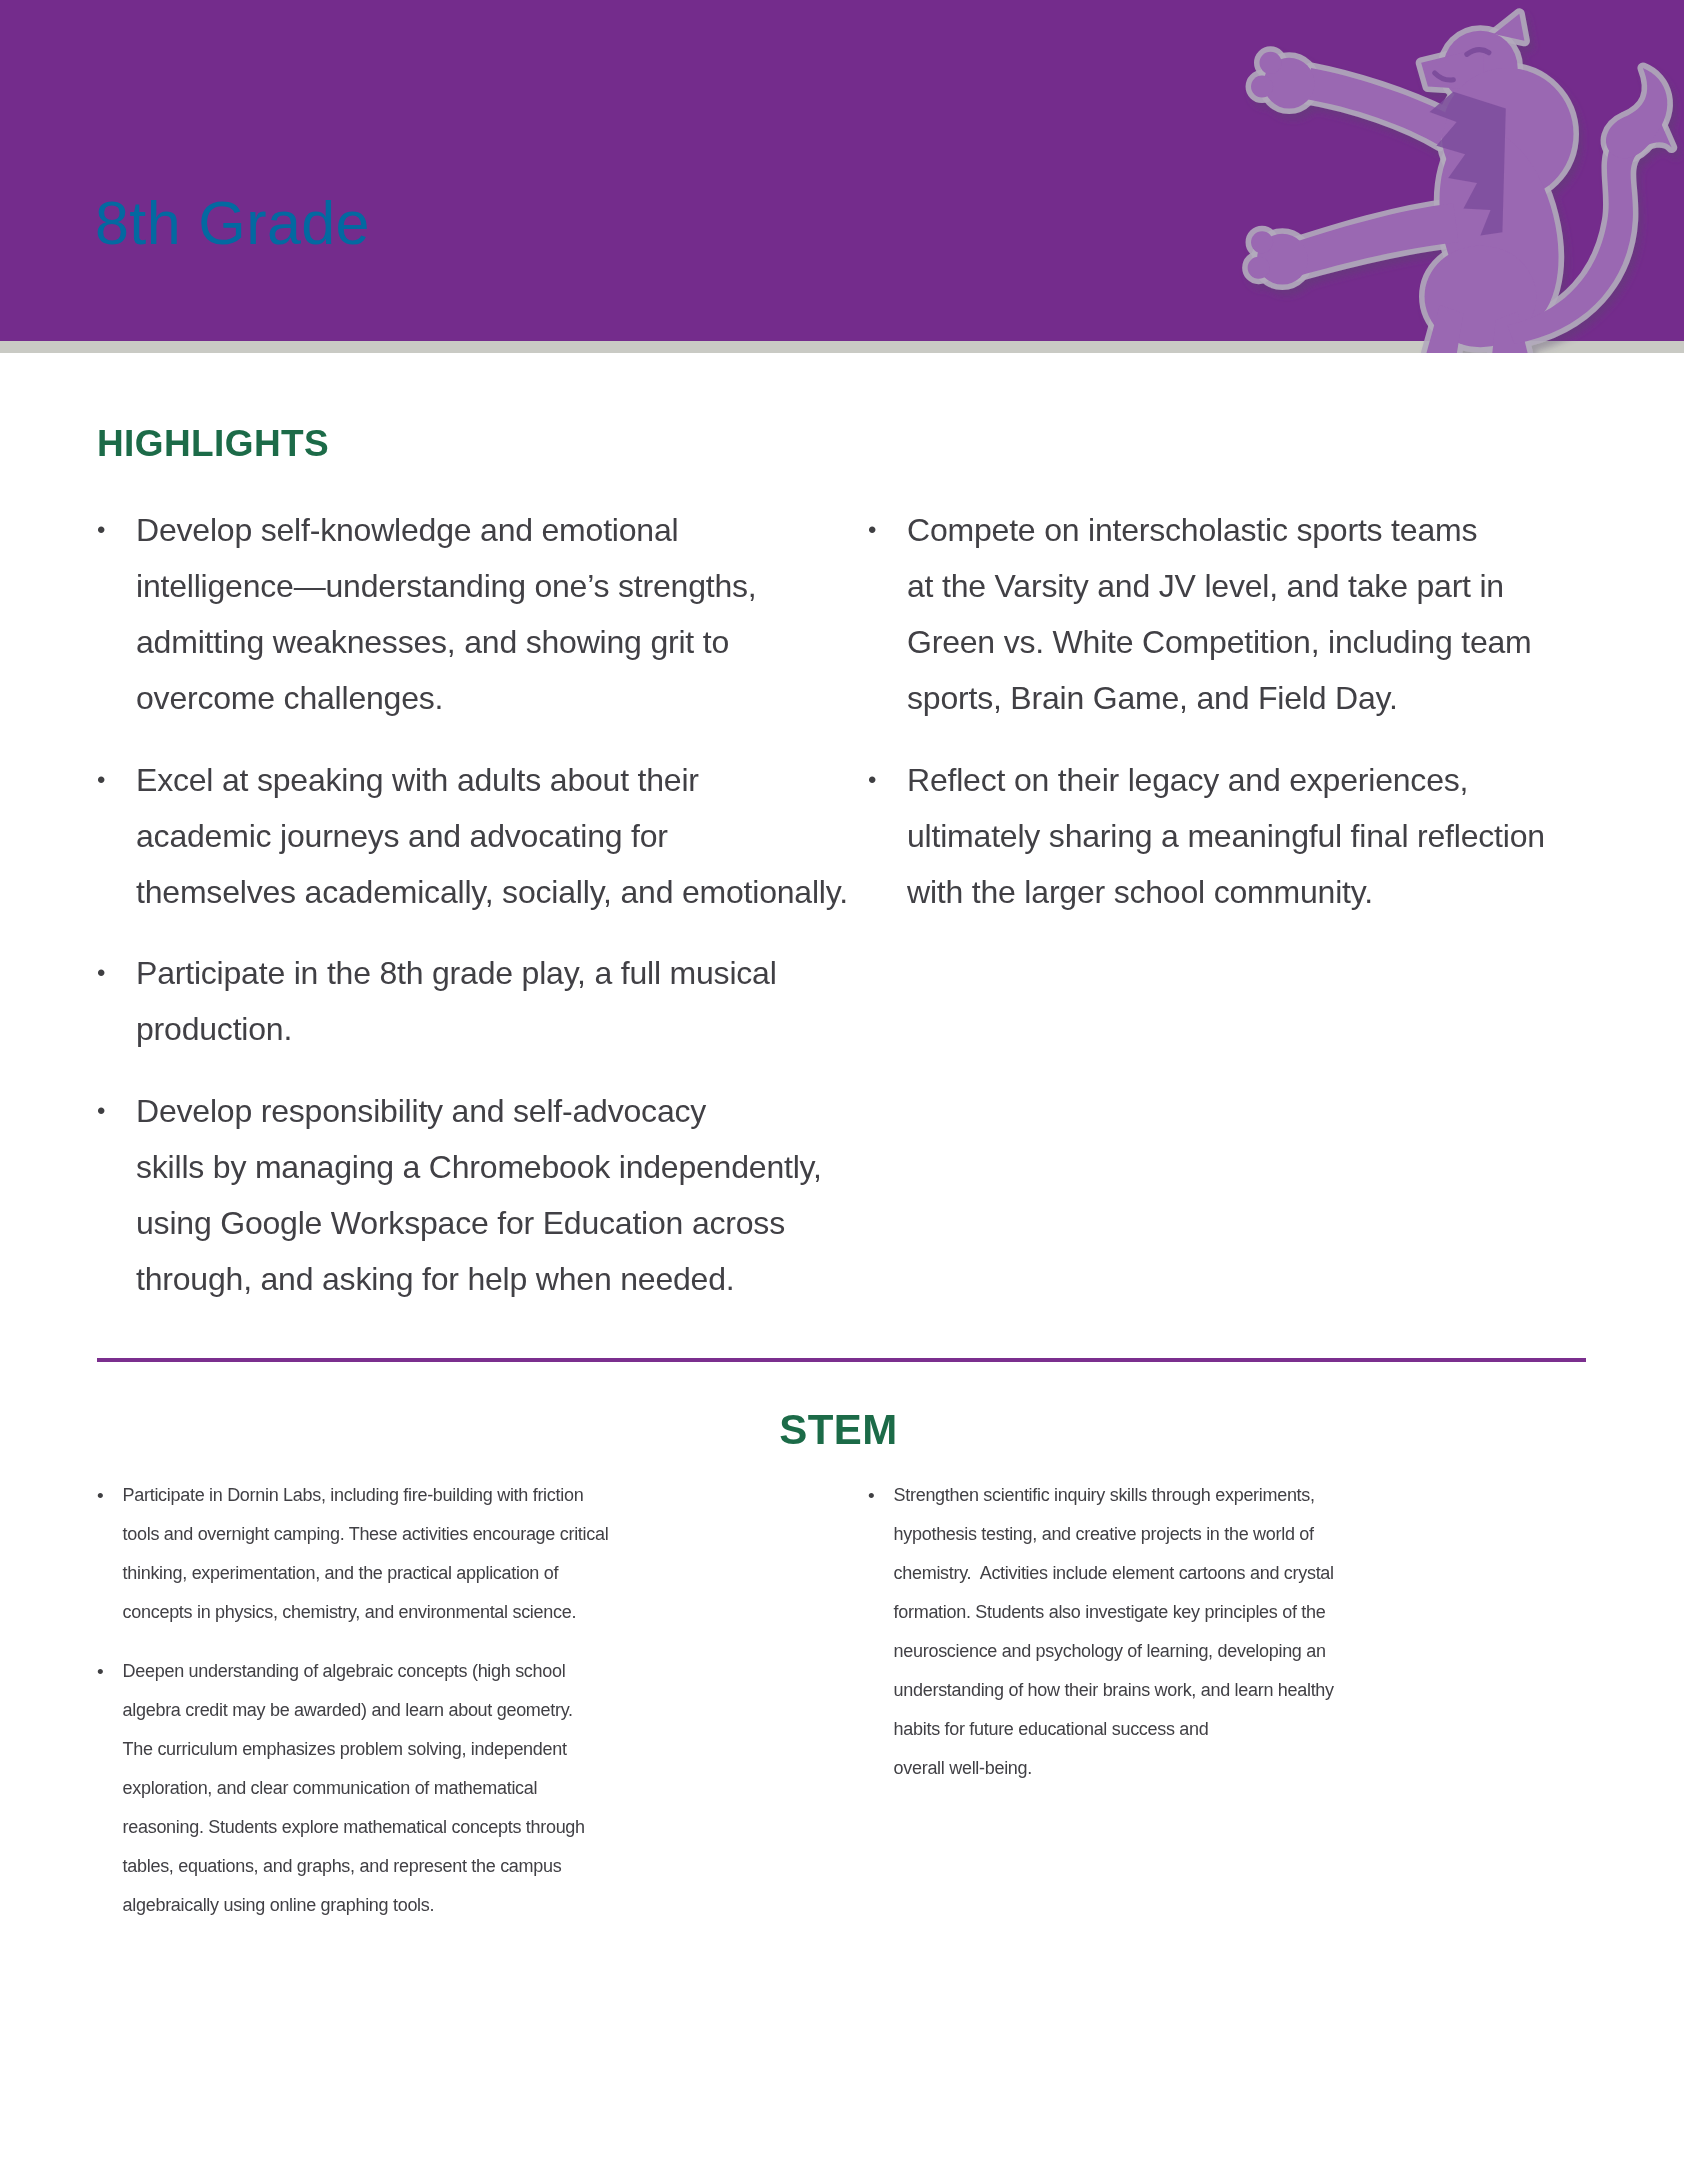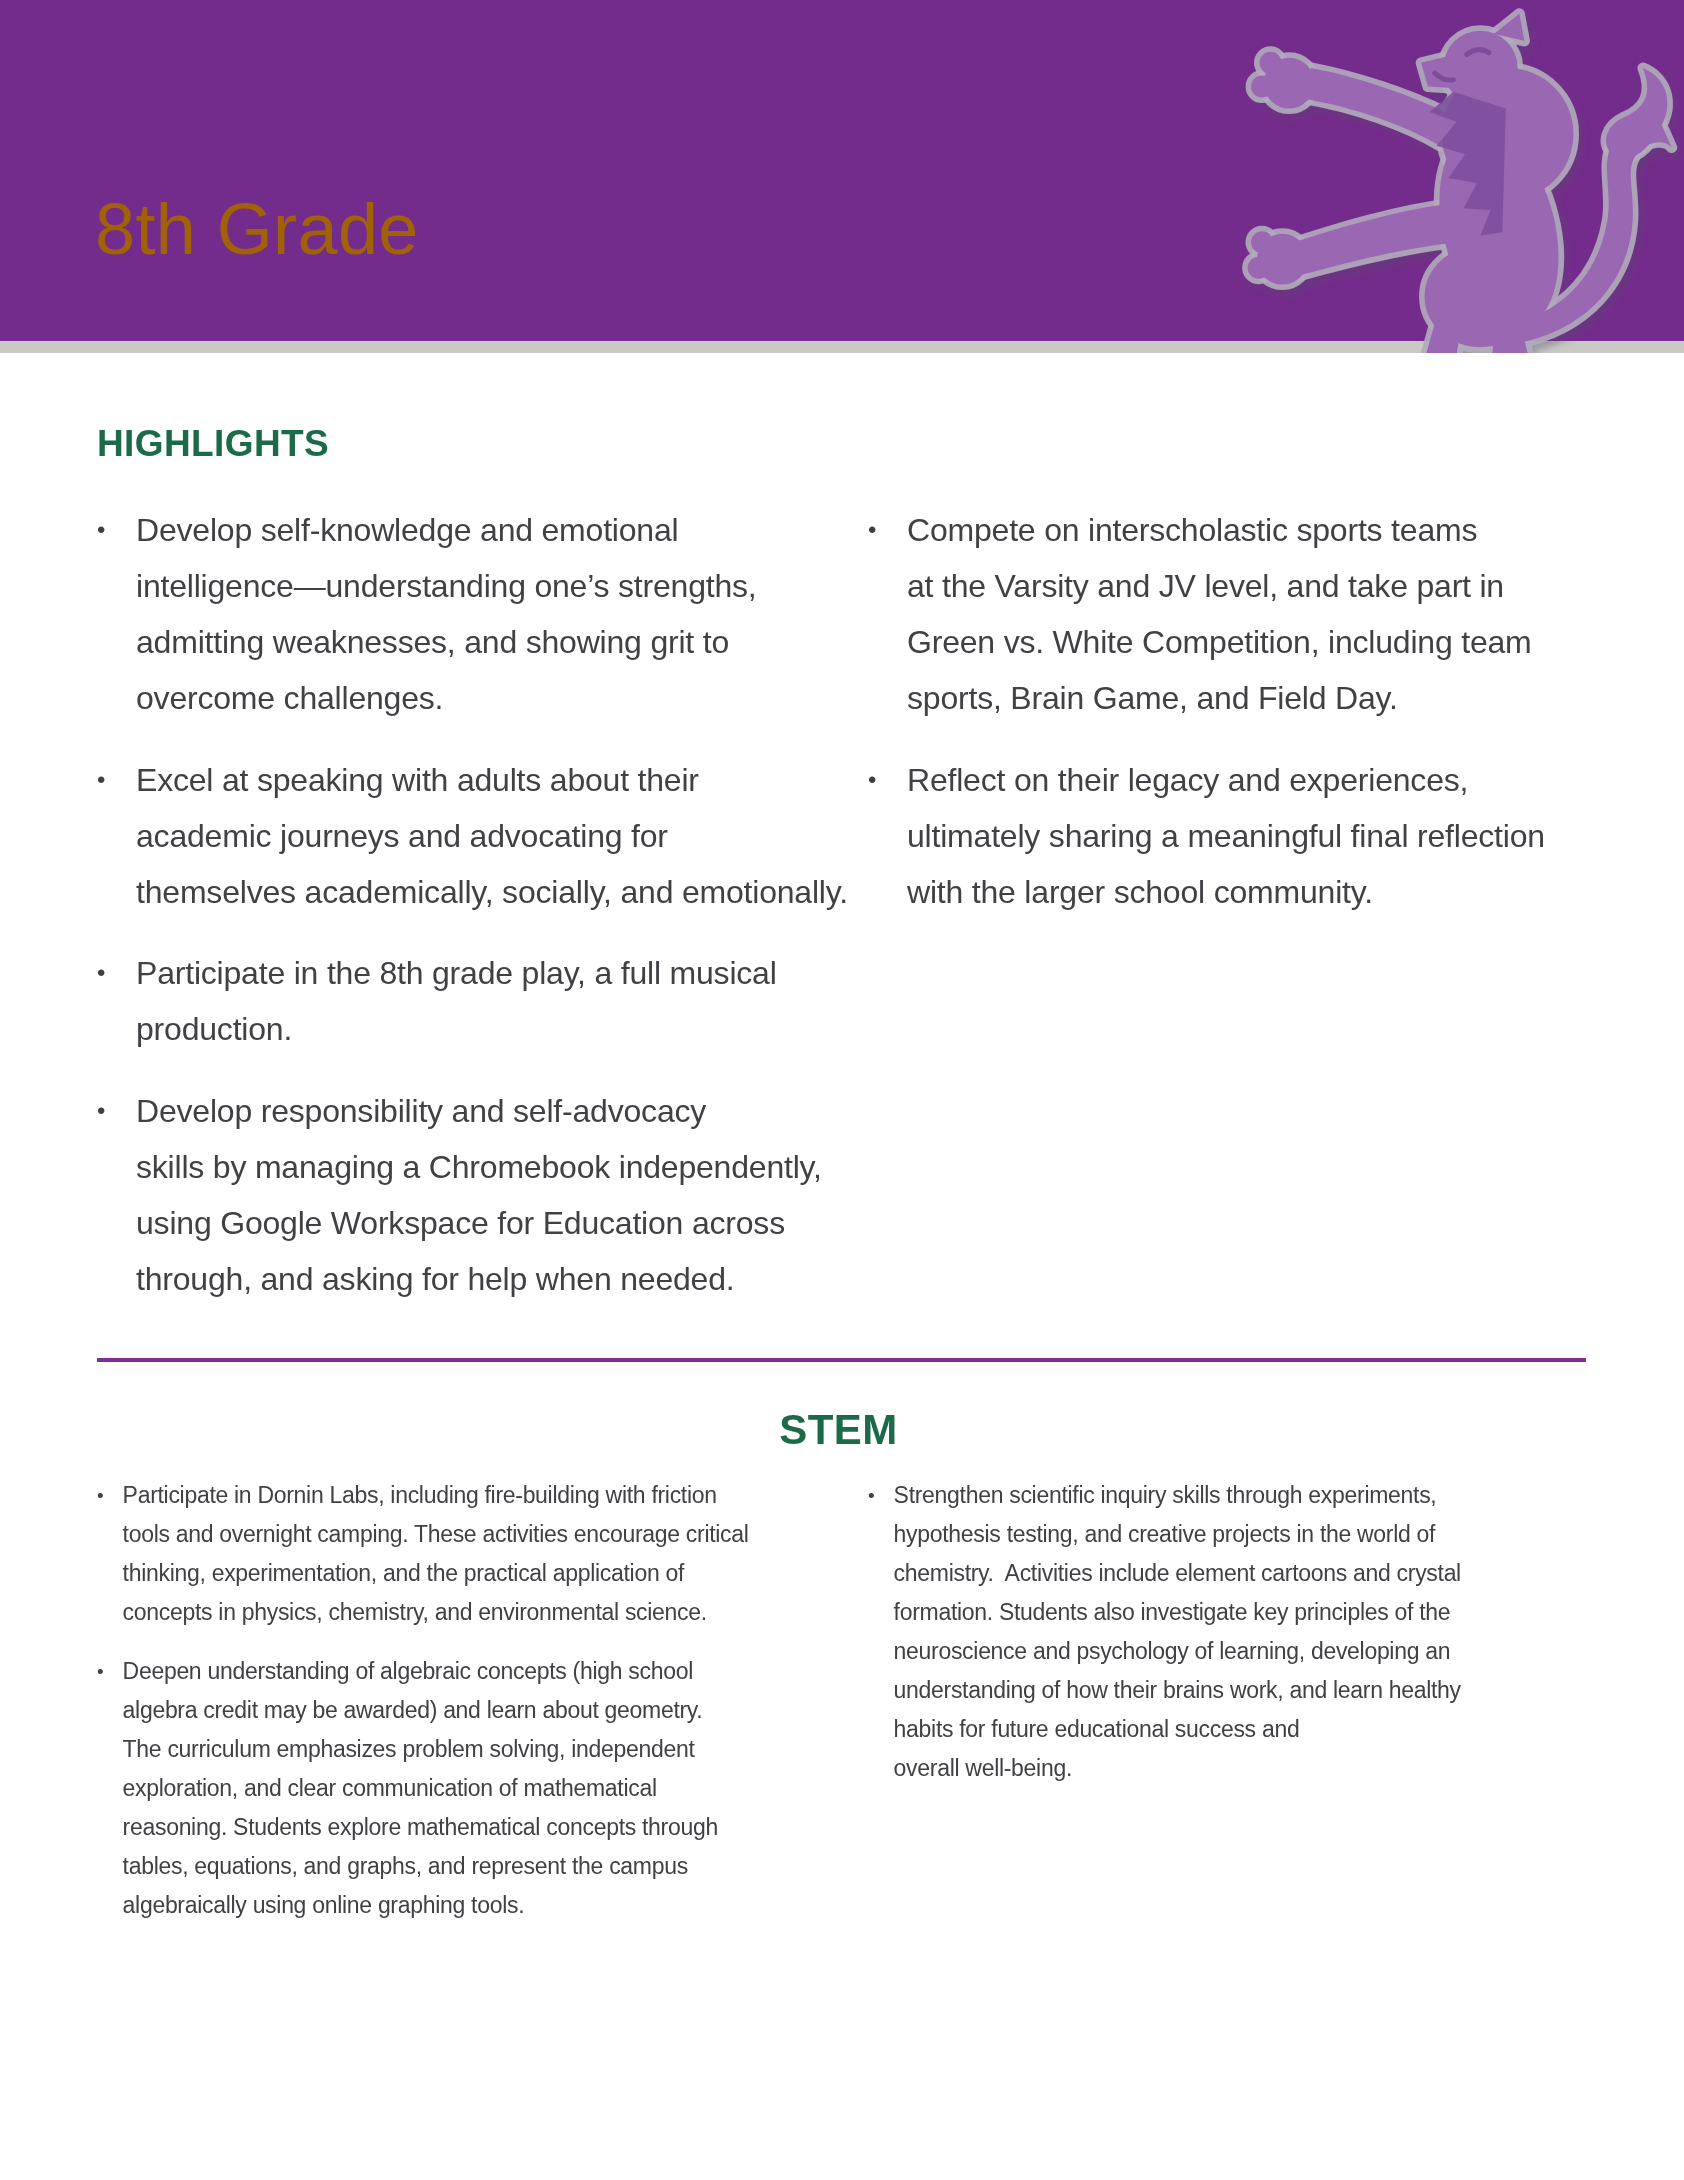--- a/index.html
+++ b/index.html
@@ -6,21 +6,21 @@
   html,body { background:#ffffff; }
   body { font-family:"Liberation Sans","DejaVu Sans",sans-serif; }
   .page { position:relative; width:1685px; height:2181px; background:#fff; overflow:hidden; }
 
   
   .header-wrap { position:relative; height:353px; overflow:hidden; }
   .header-band { height:341px; background:#742c8c; }
   .header-strip { height:12.8px; background:#c9cac4; }
   .page-title {
     position:absolute; left:95px; top:193px;
-    color:#a16207; font-size:72px; font-weight:400; line-height:1;
+    color:#0369a1; font-size:61px; font-weight:400; line-height:1;
     letter-spacing:0.4px;
   }
   .lion-svg { position:absolute; top:6.8px; left:1225px; }
 
   
   main { padding:0 105px 0 97px; }
 
   h2.section-heading {
     color:#1c6b48; font-weight:bold; letter-spacing:0.4px;
   }
@@ -39,21 +39,21 @@
   .hl ul.bullets li + li { margin-top:25.6px; }
   .stem ul.bullets li + li { margin-top:20.4px; }
 
   .dot { color:#3f3f42; }
   .hl .dot { font-size:24px; line-height:56px; }
   .stem .dot { font-size:19px; line-height:39px; }
   .dot::before { content:"\2022"; }
 
   .btxt { color:#414045; white-space:pre; overflow:visible; }
   .hl .btxt { font-size:32px; line-height:56px; letter-spacing:-0.2px; }
-  .stem .btxt { font-size:23px; line-height:39px; letter-spacing:-0.3px; }
+  .stem .btxt { font-size:18px; line-height:39px; letter-spacing:-0.3px; }
 
   .divider { height:4.3px; width:1489px; background:#7b2f8e; margin-top:51px; }
 </style>
 </head>
 <body>
 
 <div class="page">
 
   <div class="header-wrap">
     <div class="header-band"></div>

